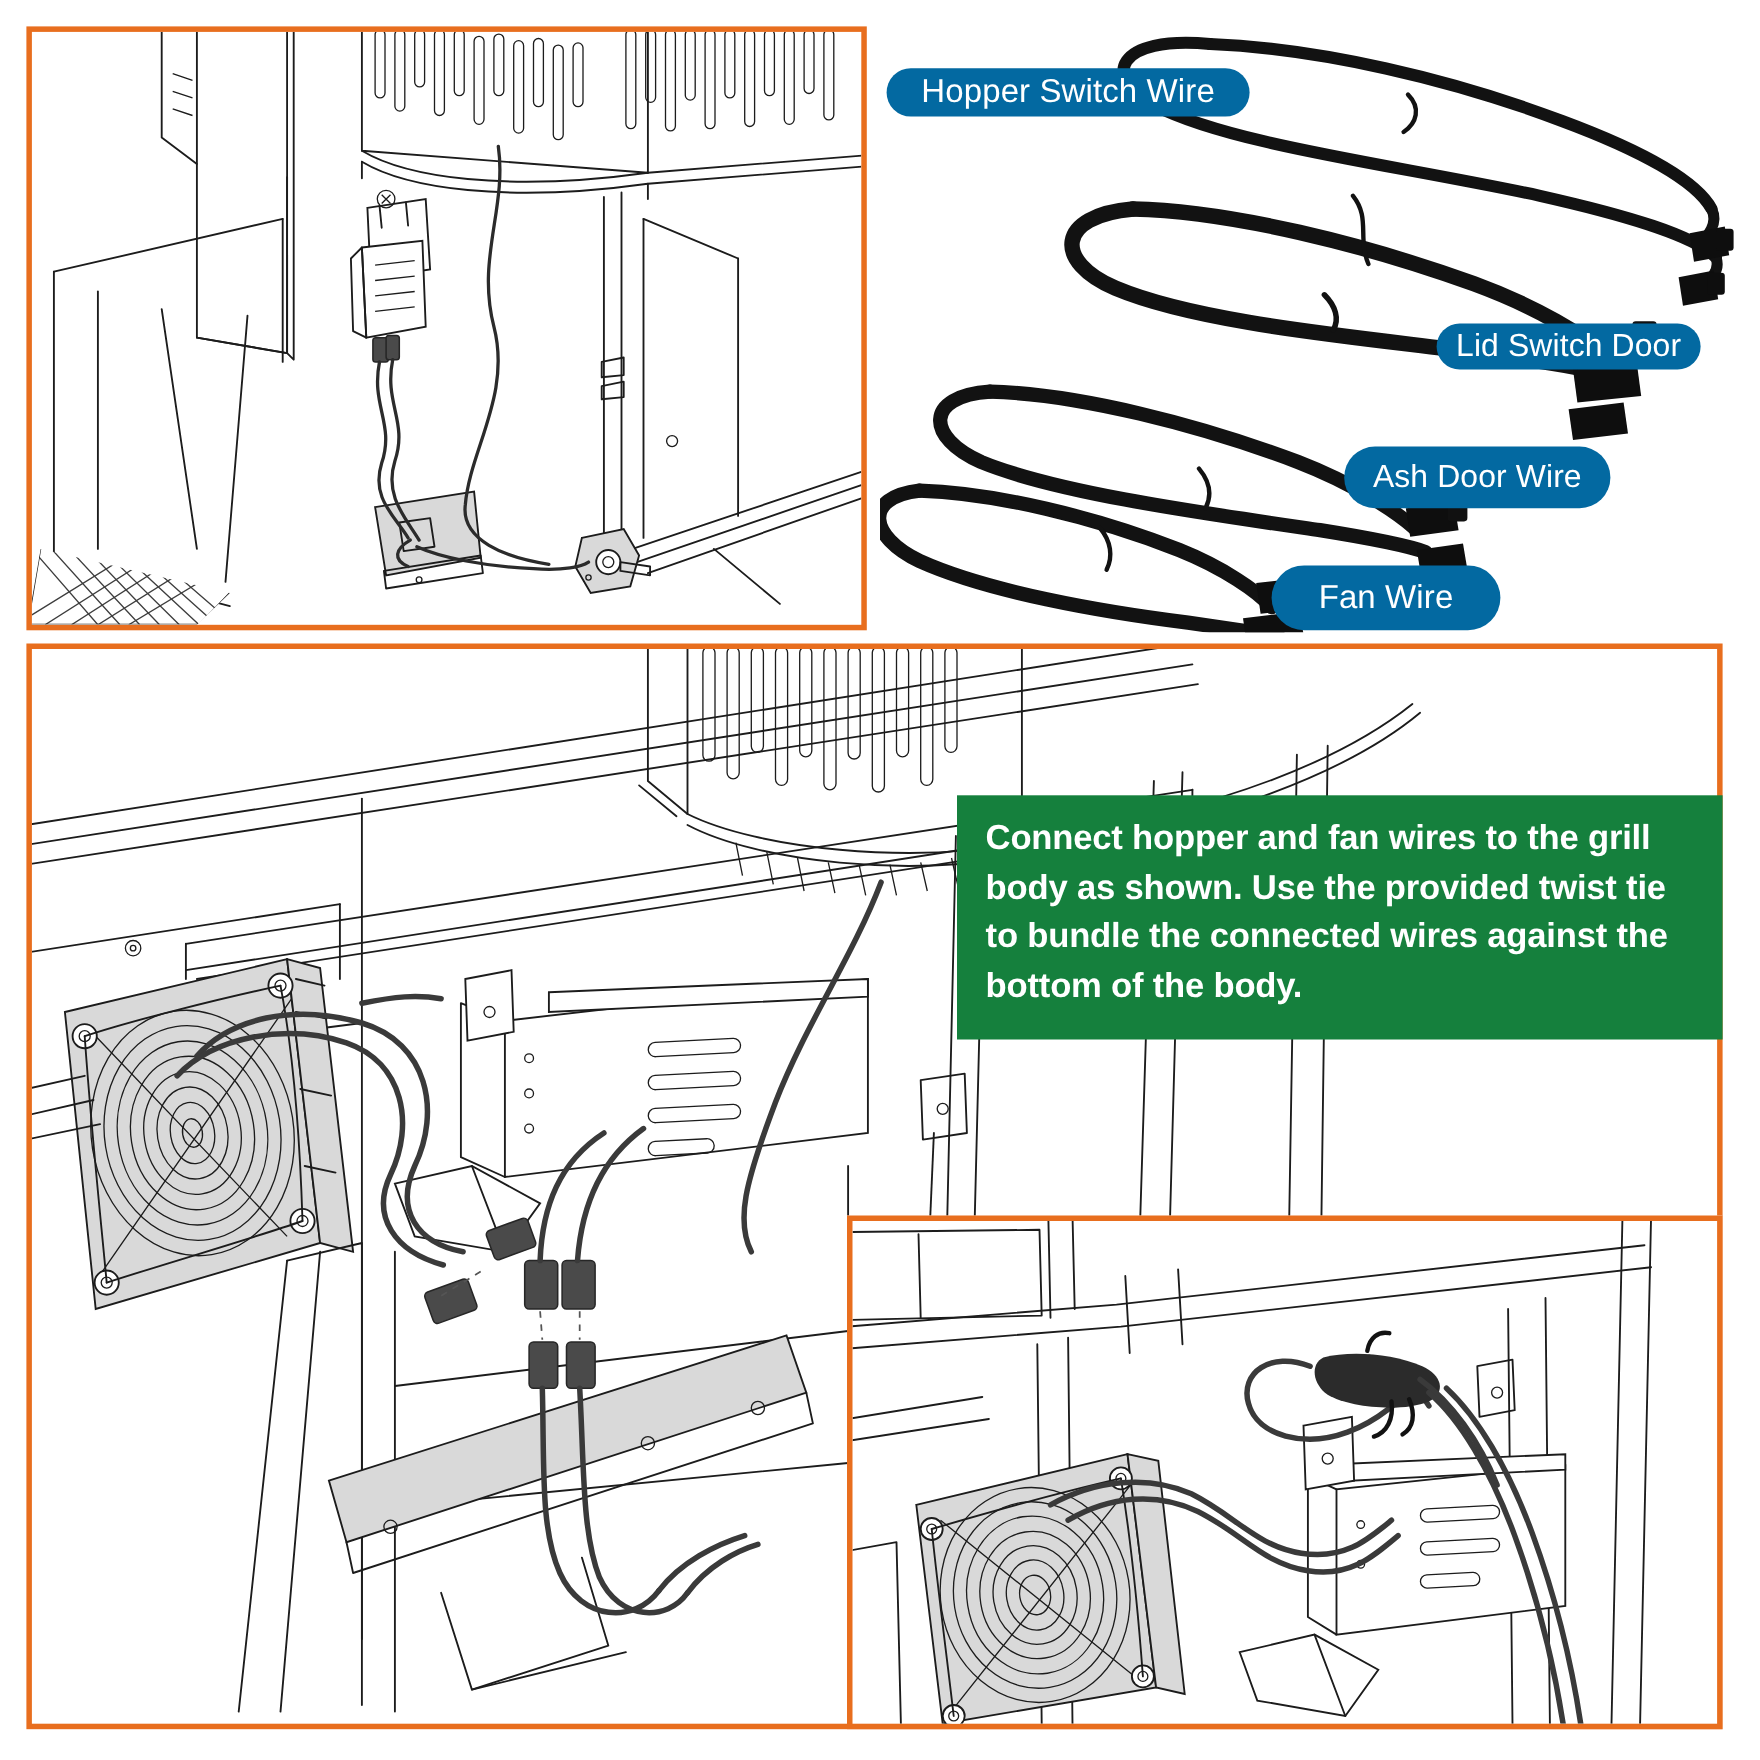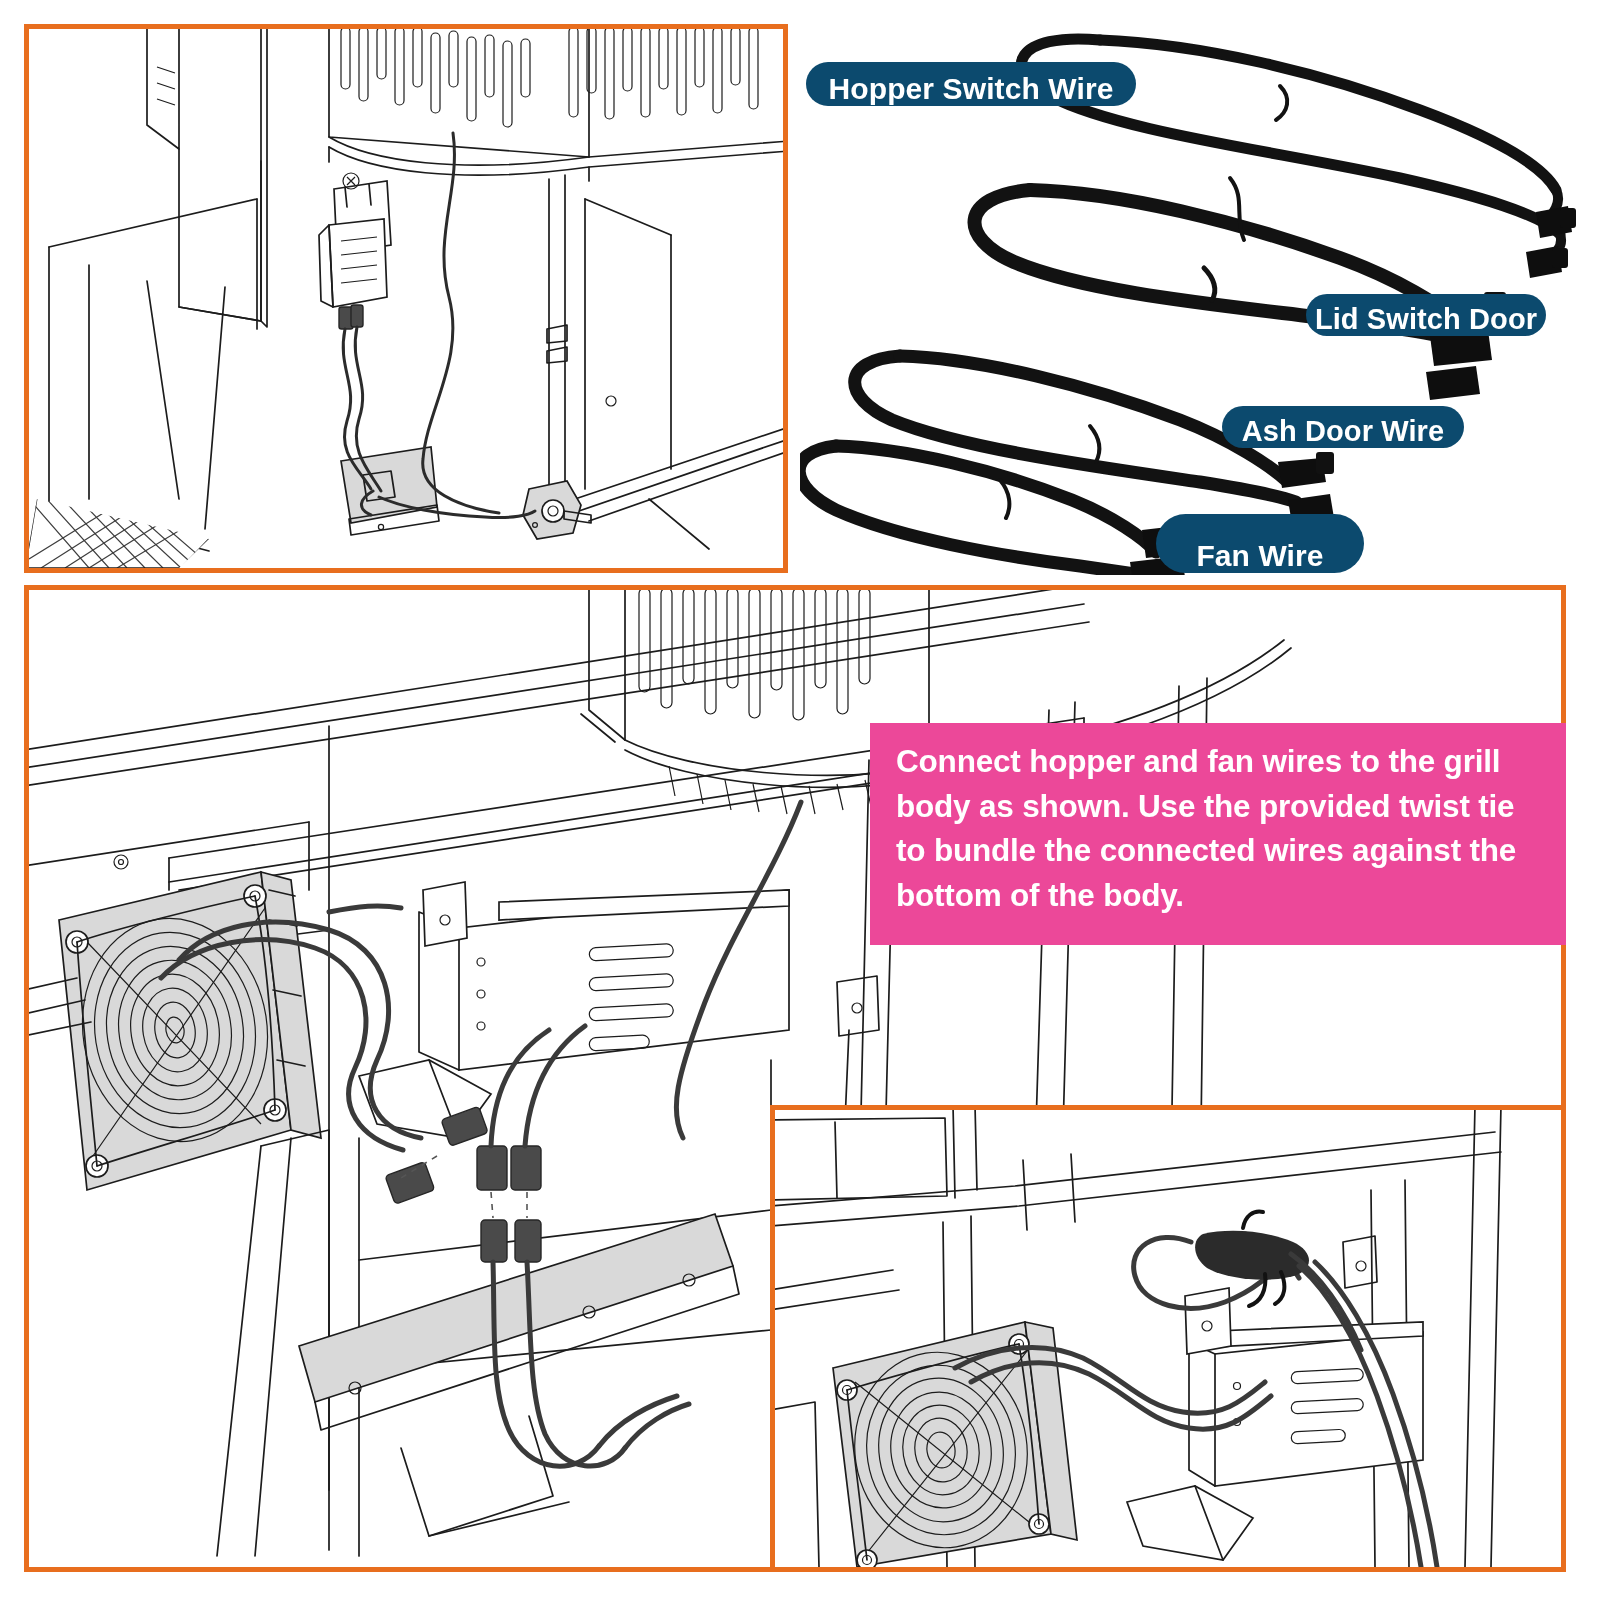--- a/index.html
+++ b/index.html
@@ -11,31 +11,31 @@
   .panel{position:absolute;box-sizing:border-box;border:5px solid var(--accent,#E86E1E);
          background:#fff;overflow:hidden;}
 
   
   #panel-topleft{left:24px;  top:24px;   width:764px;  height:549px;}
   #panel-main   {left:24px;  top:585px;  width:1542px; height:987px;}
   #panel-inset  {left:770px; top:1105px; width:796px;  height:467px; z-index:40;}
   #photo-area   {position:absolute;left:800px;top:0;width:800px;height:575px;overflow:hidden;background:#fff;}
 
   
-  .pill{position:absolute;background:#0c4a6e;color:#fff;border-radius:999px;
-        display:flex;align-items:flex-end;justify-content:center;
-        font-weight:700;letter-spacing:.1px;white-space:nowrap;z-index:60;}
+  .pill{position:absolute;background:#0369a1;color:#fff;border-radius:999px;
+        display:flex;align-items:center;justify-content:center;
+        font-weight:400;letter-spacing:.1px;white-space:nowrap;z-index:60;}
   #label-hopper{left:806px; top:62px;  width:330px; height:44px; font-size:30px;}
   #label-lid   {left:1306px;top:294px; width:240px; height:42px; font-size:29px;}
-  #label-ash   {left:1222px;top:406px; width:242px; height:42px; font-size:29px;}
+  #label-ash   {left:1222px;top:406px; width:242px; height:56px; font-size:29px;}
   #label-fan   {left:1156px;top:514px; width:208px; height:59px; font-size:30px;}
 
   
   #instruction{position:absolute;left:870px;top:723px;width:696px;height:222px;
-               background:#ec4899;color:#ffffff;z-index:50;
+               background:#15803d;color:#ffffff;z-index:50;
                box-sizing:border-box;padding:16px 24px 10px 26px;}
   #instruction .txt{font-size:31.5px;line-height:1.42;font-weight:600;
                     letter-spacing:-0.2px;}
 
   
   svg.art{position:absolute;left:0;top:0;width:100%;height:100%;display:block;}
   .ln{fill:none;stroke:#1c1c1c;stroke-width:1.7;stroke-linejoin:round;stroke-linecap:round;}
   .ln-t{fill:none;stroke:#1c1c1c;stroke-width:1.2;}
   .fillgrey{fill:#d9d9d9;stroke:#1c1c1c;stroke-width:1.7;}
   .fillwht{fill:#ffffff;stroke:#1c1c1c;stroke-width:1.7;}

